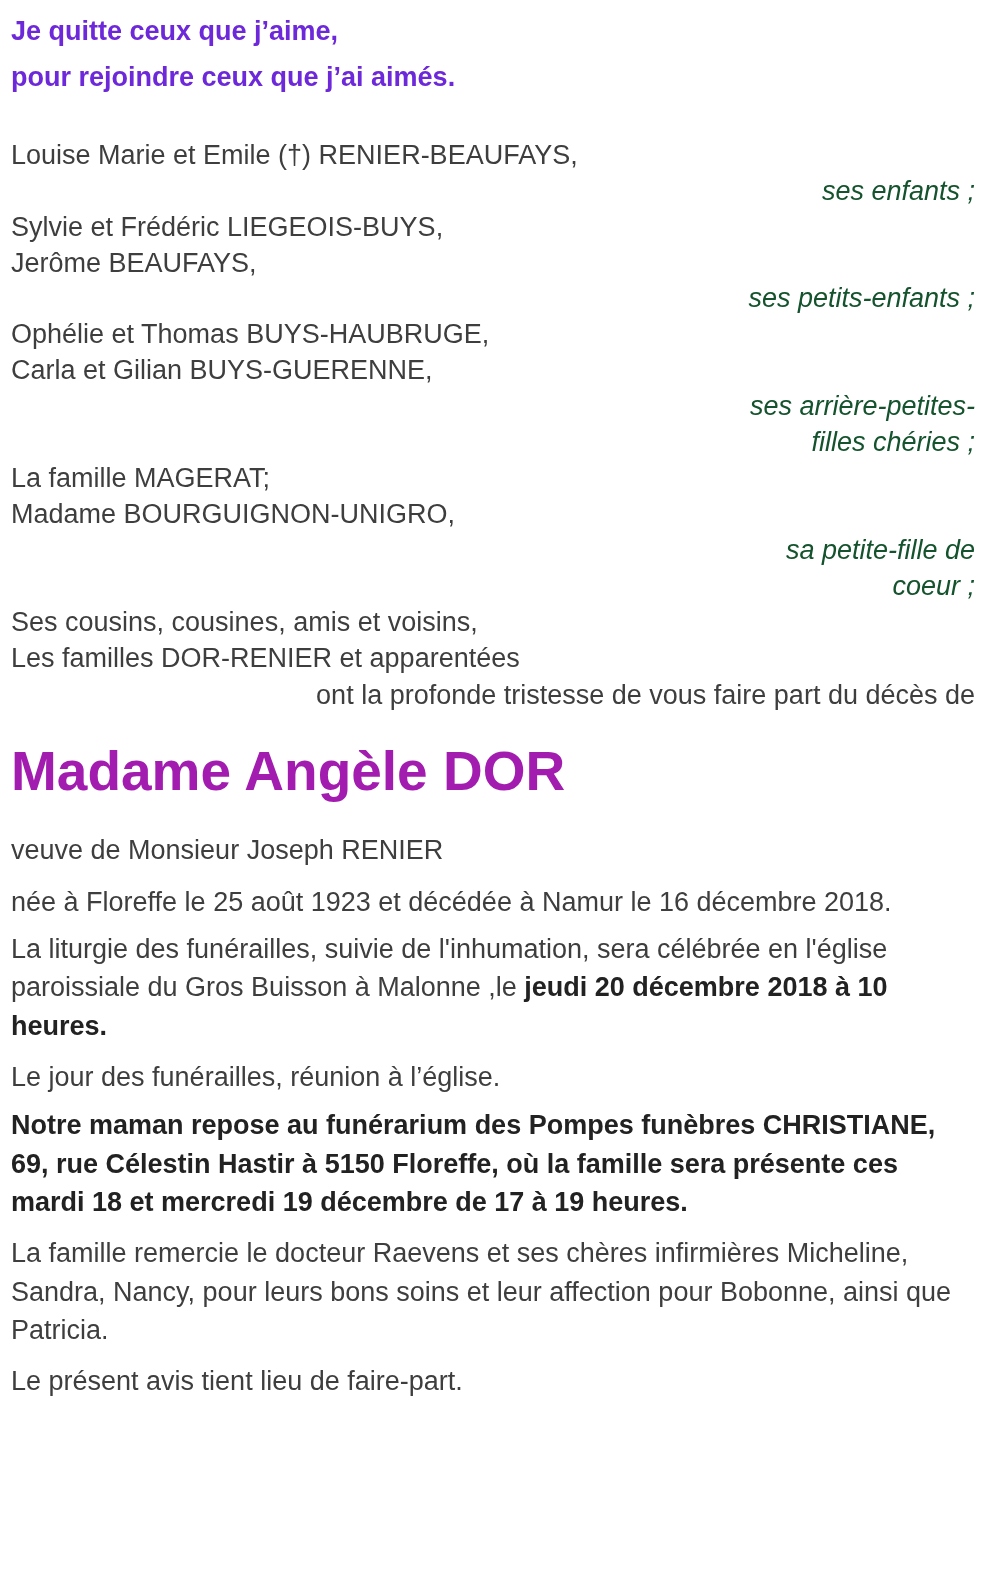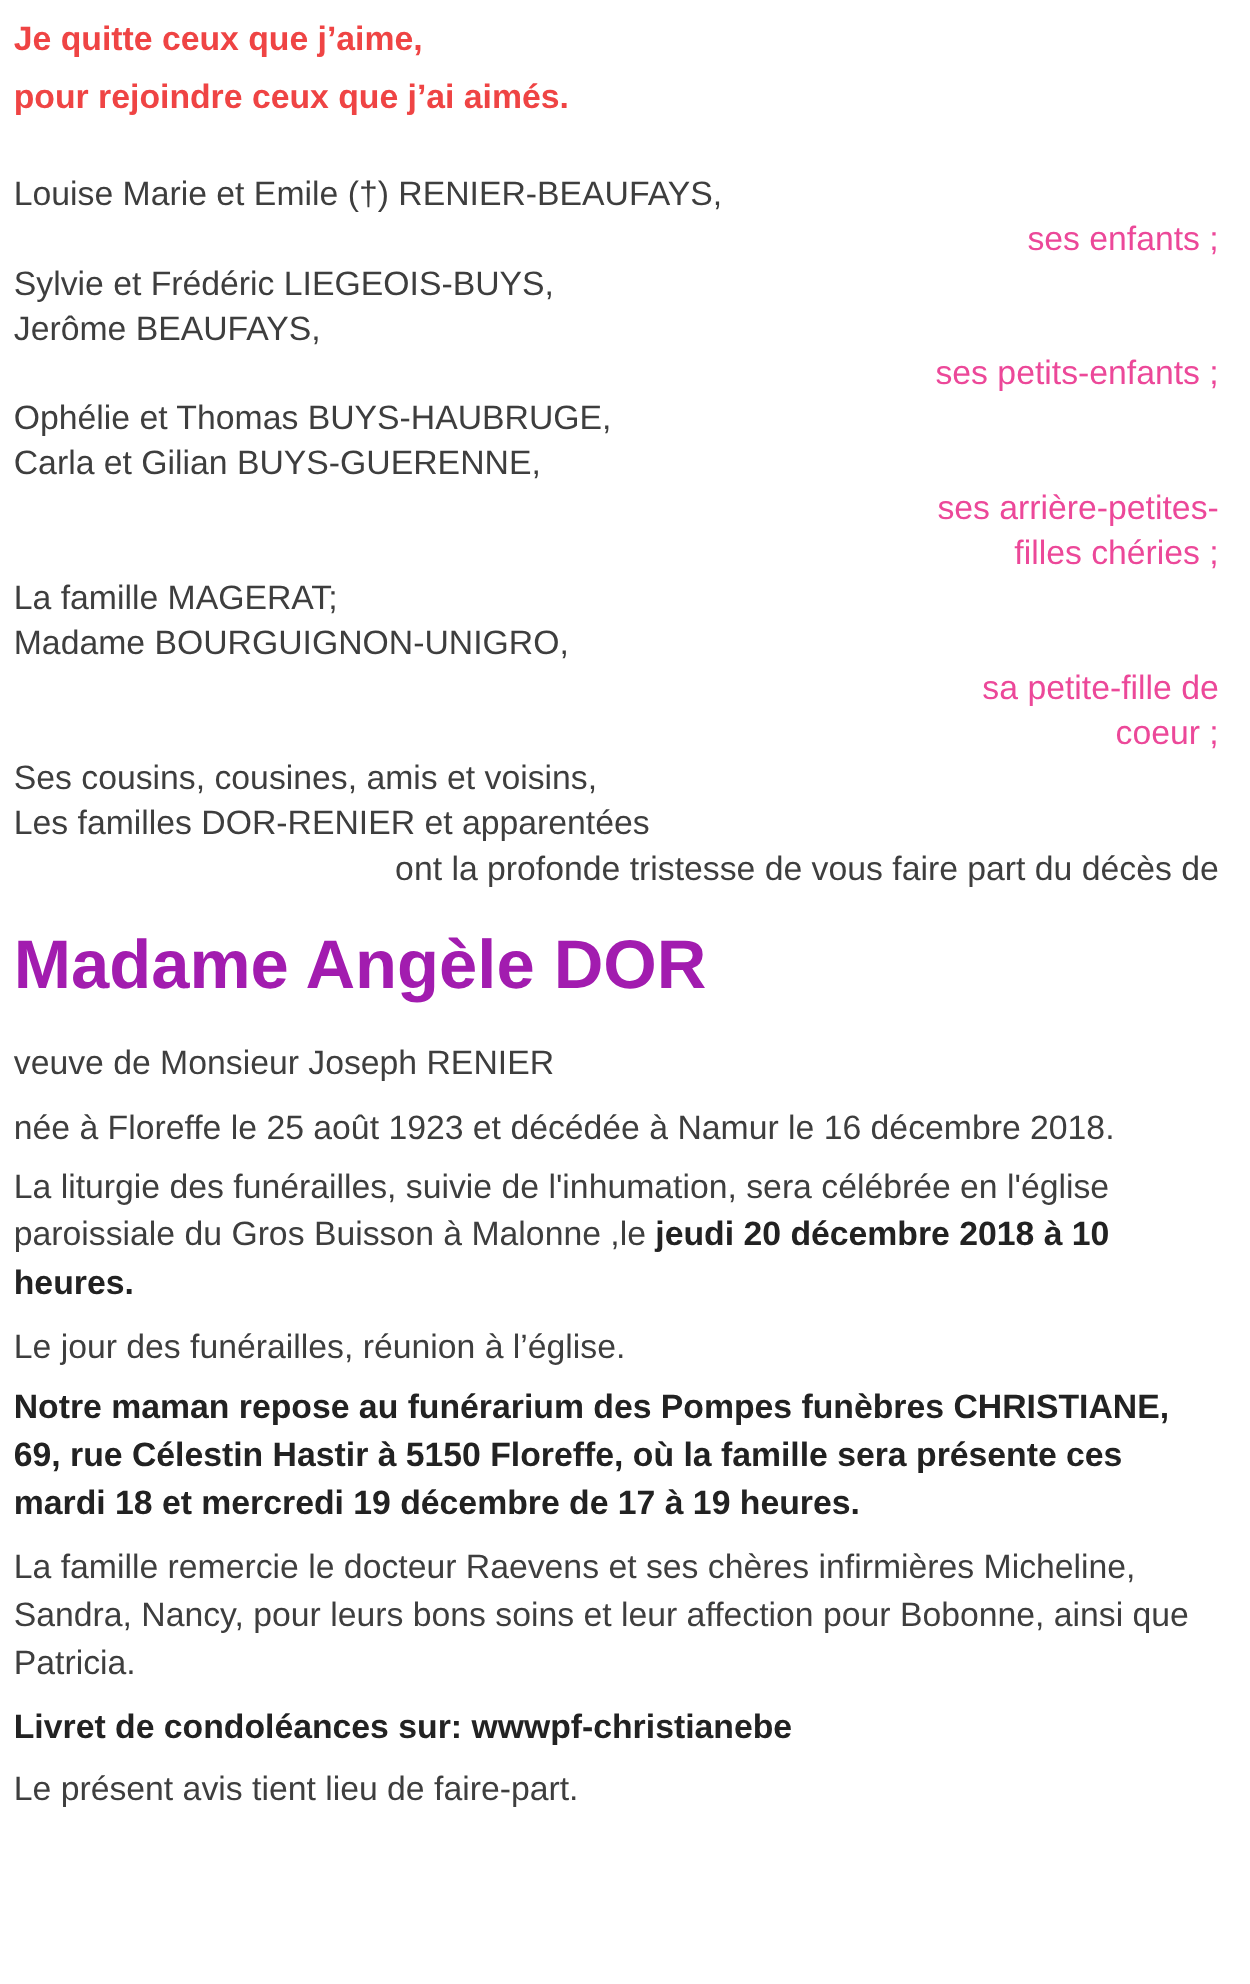--- a/index.html
+++ b/index.html
@@ -15,30 +15,31 @@
     padding: 14px 25px 20px 11px;
     font-size: 27px;
     line-height: 1.33;
   }
 
   
   .intro { margin: 0 0 42px 0; }
   .intro p {
     margin: 0 0 10px 0;
     font-weight: 700;
-    color: #ef4444;
+    color: #6d28d9;
   }
 
   
   .family-group { margin: 0; }
   .name-line { margin: 0; }
   .relation {
     text-align: right;
+    font-style: italic;
     white-space: pre-line;
-    color: #ec4899;
+    color: #14532d;
   }
 
   
   .announce { margin: 38px 0 0 0; text-align: right; }
 
   .deceased {
     margin: 26px 0 30px 0;
     font-size: 55px;
     line-height: 1.1;
     font-weight: 700;
@@ -110,17 +111,16 @@
   <p class="para birth">née à Floreffe le 25 août 1923 et décédée à Namur le 16 décembre 2018.</p>
 
   <p class="para"><span>La liturgie des funérailles, suivie de l'inhumation, sera célébrée en l'église paroissiale du Gros Buisson à Malonne ,le </span><span class="bold-inline">jeudi 20 décembre 2018 à 10 heures.</span></p>
 
   <p class="para reunion">Le jour des funérailles, réunion à l’église.</p>
 
   <p class="para bold">Notre maman repose au funérarium des Pompes funèbres CHRISTIANE, 69, rue Célestin Hastir à 5150 Floreffe, où la famille sera présente ces mardi 18 et mercredi 19 décembre de 17 à 19 heures.</p>
 
   <p class="para">La famille remercie le docteur Raevens et ses chères infirmières Micheline, Sandra, Nancy, pour leurs bons soins et leur affection pour Bobonne, ainsi que Patricia.</p>
 
-  <p class="para bold condolences">Livret de condoléances sur: wwwpf-christianebe</p>
 
   <p class="para notice">Le présent avis tient lieu de faire-part.</p>
 
 </div>
 
 </body></html>

